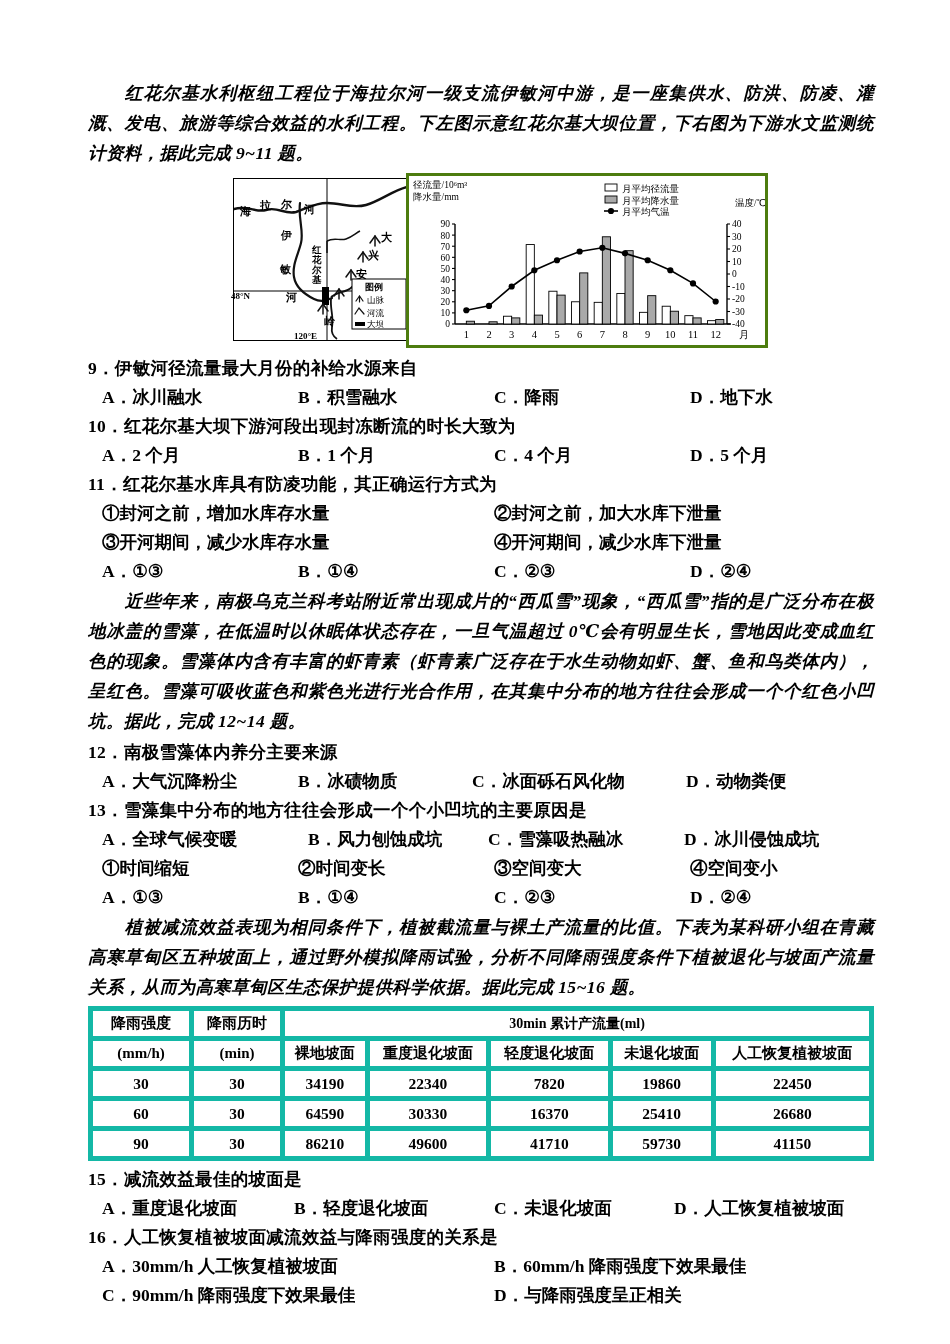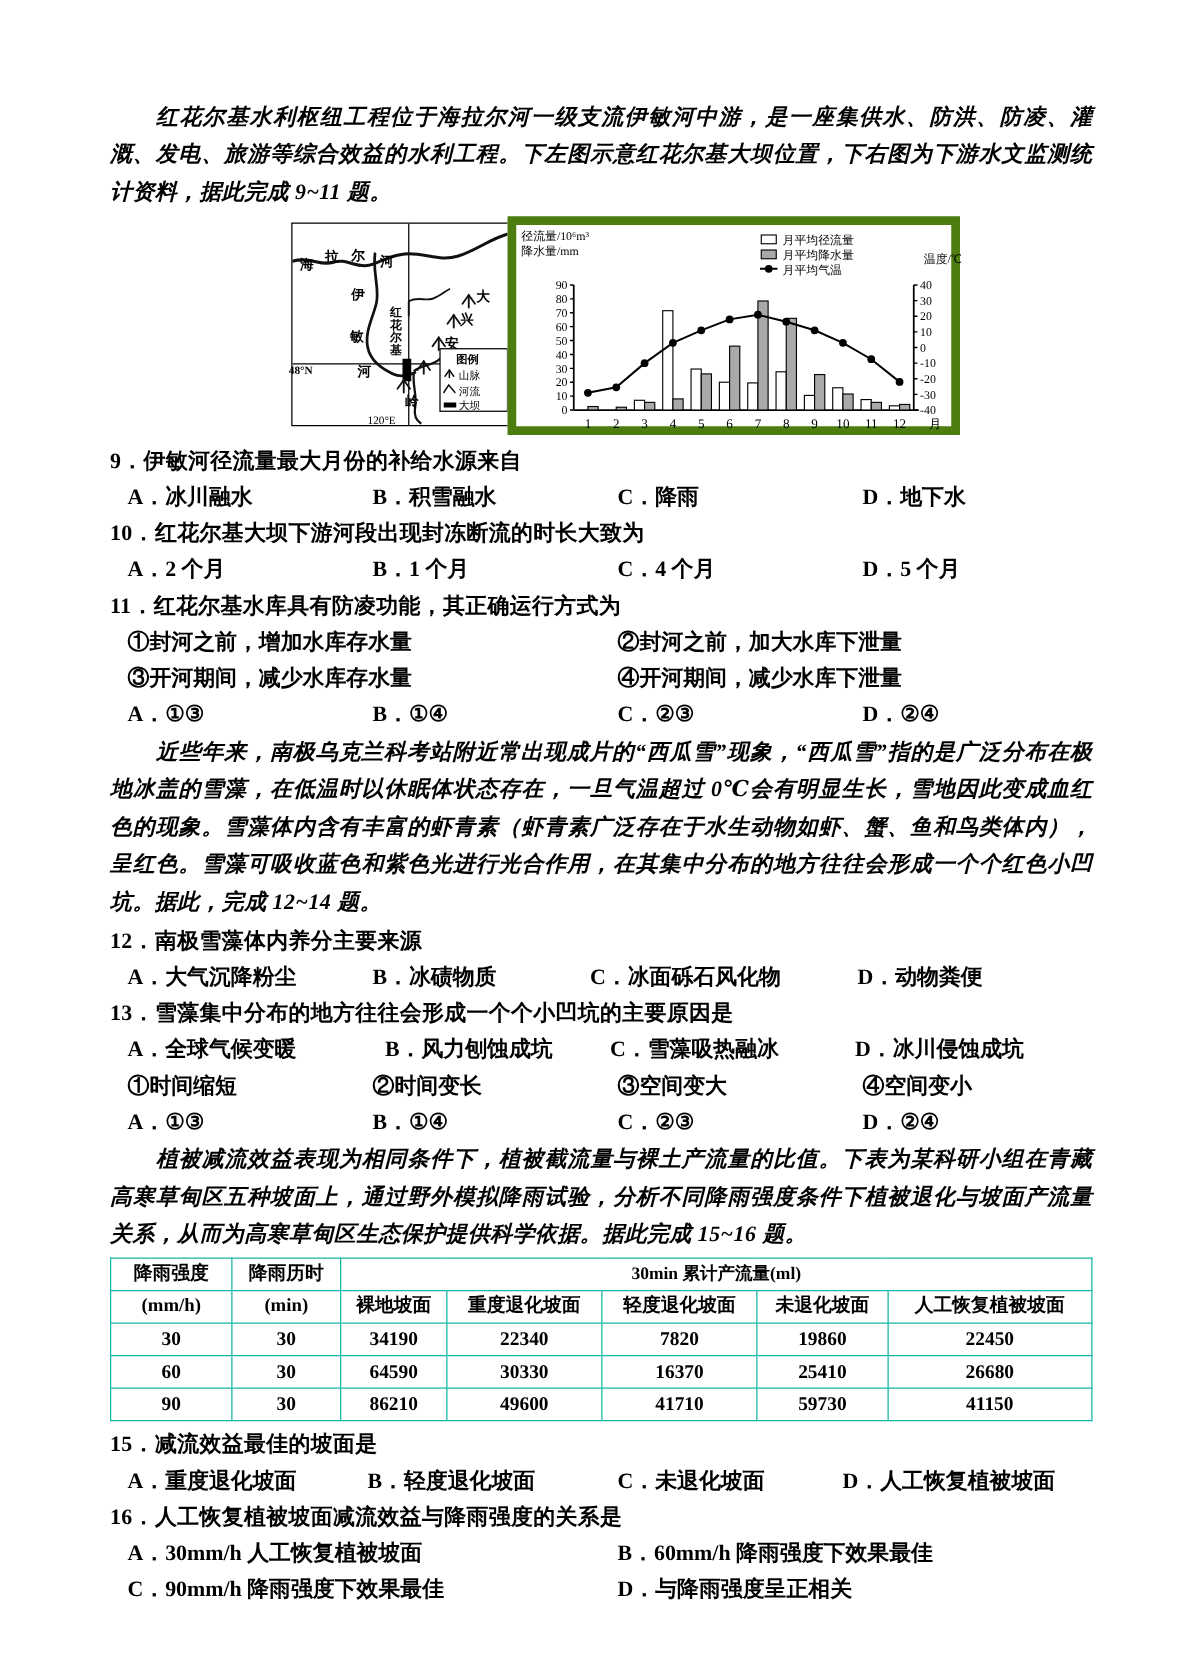--- a/index.html
+++ b/index.html
@@ -83,53 +83,53 @@
     border: 1px solid #000;
     background: #fff;
     box-sizing: border-box;
   }
   .chartbox {
     position: absolute;
     left: 318px;
     top: 0px;
     width: 362px;
     height: 175px;
-    border: 7px solid #4d7c0f;
+    border: 3px solid #4d7c0f;
     background: #fff;
     box-sizing: border-box;
   }
   .maplabel-lat {
     position: absolute;
     left: 143px;
     top: 118px;
     font-size: 9px;
     font-family: "Liberation Serif", serif;
     font-weight: 700;
     text-align: center;
   }
   .maplabel-lon {
     position: absolute;
     left: 206px;
     top: 158px;
     font-size: 9px;
     font-family: "Liberation Serif", serif;
-    font-weight: 400;
+    font-weight: 700;
   }
 
   
   table.datatable {
     border-collapse: collapse;
     width: 786px;
     margin: 4px 0 4px 0;
     font-size: 15px;
     font-weight: 700;
     font-family: "Liberation Serif", "DejaVu Serif", serif;
   }
   table.datatable td, table.datatable th {
-    border: 1px solid #14b8a6;
+    border: 5px solid #14b8a6;
     text-align: center;
     padding: 2px 2px;
     line-height: 21px;
     font-weight: 700;
   }
   table.datatable .hdr-span { font-size: 14px; }
   table.datatable td.num { font-size: 15.5px; }
   .col-a { width: 92px; }
   .col-b { width: 82px; }
 </style>

